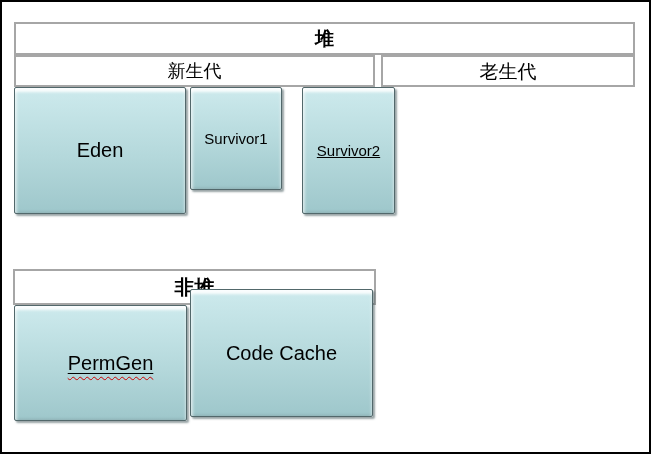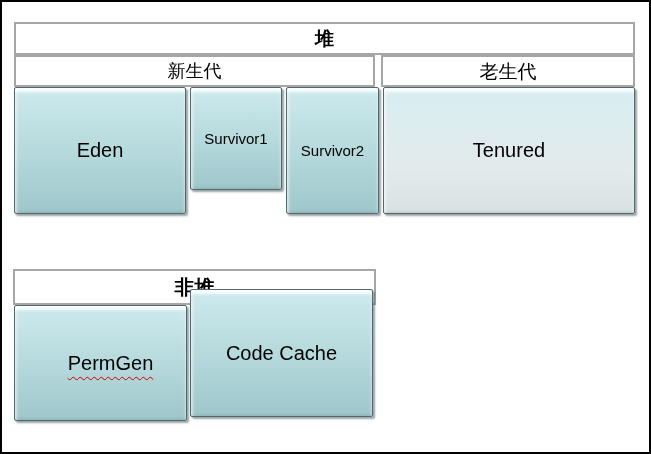--- a/index.html
+++ b/index.html
@@ -45,30 +45,31 @@
       inset 0 -2px 3px -1px rgba(0,0,0,0.12),
       2px 2px 2px rgba(70,90,92,0.55);
     display: flex;
     align-items: center;
     justify-content: center;
     color: #000000;
     font-family: "Liberation Sans", sans-serif;
   }
   .blk-eden      { left: 12px;  top: 85px;  width: 172px; height: 127px; font-size: 20px; }
   .blk-s1        { left: 188px; top: 85px;  width: 92px;  height: 103px; font-size: 15px; }
-  .blk-s2        { left: 284px; top: 85px;  width: 93px;  height: 127px; font-size: 15px; }
+  .blk-s2        { left: 300px; top: 85px;  width: 93px;  height: 127px; font-size: 15px; text-decoration: underline; }
   .blk-tenured   {
     left: 381px; top: 85px; width: 252px; height: 127px; font-size: 20px;
     background: linear-gradient(180deg, #d7eef2 0%, #e3eaeb 65%, #d9e1e2 100%);
   }
   .blk-permgen   { left: 12px;  top: 303px; width: 173px; height: 116px; font-size: 20px; }
   .blk-codecache { left: 188px; top: 287px; width: 183px; height: 128px; font-size: 20px; }
 
   
   .u {
+    text-decoration: underline;
     text-decoration-thickness: 1px;
     text-underline-offset: 3px;
     margin-left: 20px;
   }
   .squiggle {
     text-decoration: underline wavy #cc0000;
     text-decoration-thickness: 1px;
     text-underline-offset: 6px;
   }
 </style>
@@ -94,23 +95,20 @@
   </div>
 
   <div class="block blk-s1">
     <span>Survivor1</span>
   </div>
 
   <div class="block blk-s2">
     <span>Survivor2</span>
   </div>
 
-  <div class="block blk-tenured">
-    <span>Tenured</span>
-  </div>
 
   <div class="hdr hdr-nonheap">
     <span>非堆</span>
   </div>
 
   <div class="block blk-permgen">
     <span class="u"><span class="squiggle">PermGen</span></span>
   </div>
 
   <div class="block blk-codecache">

